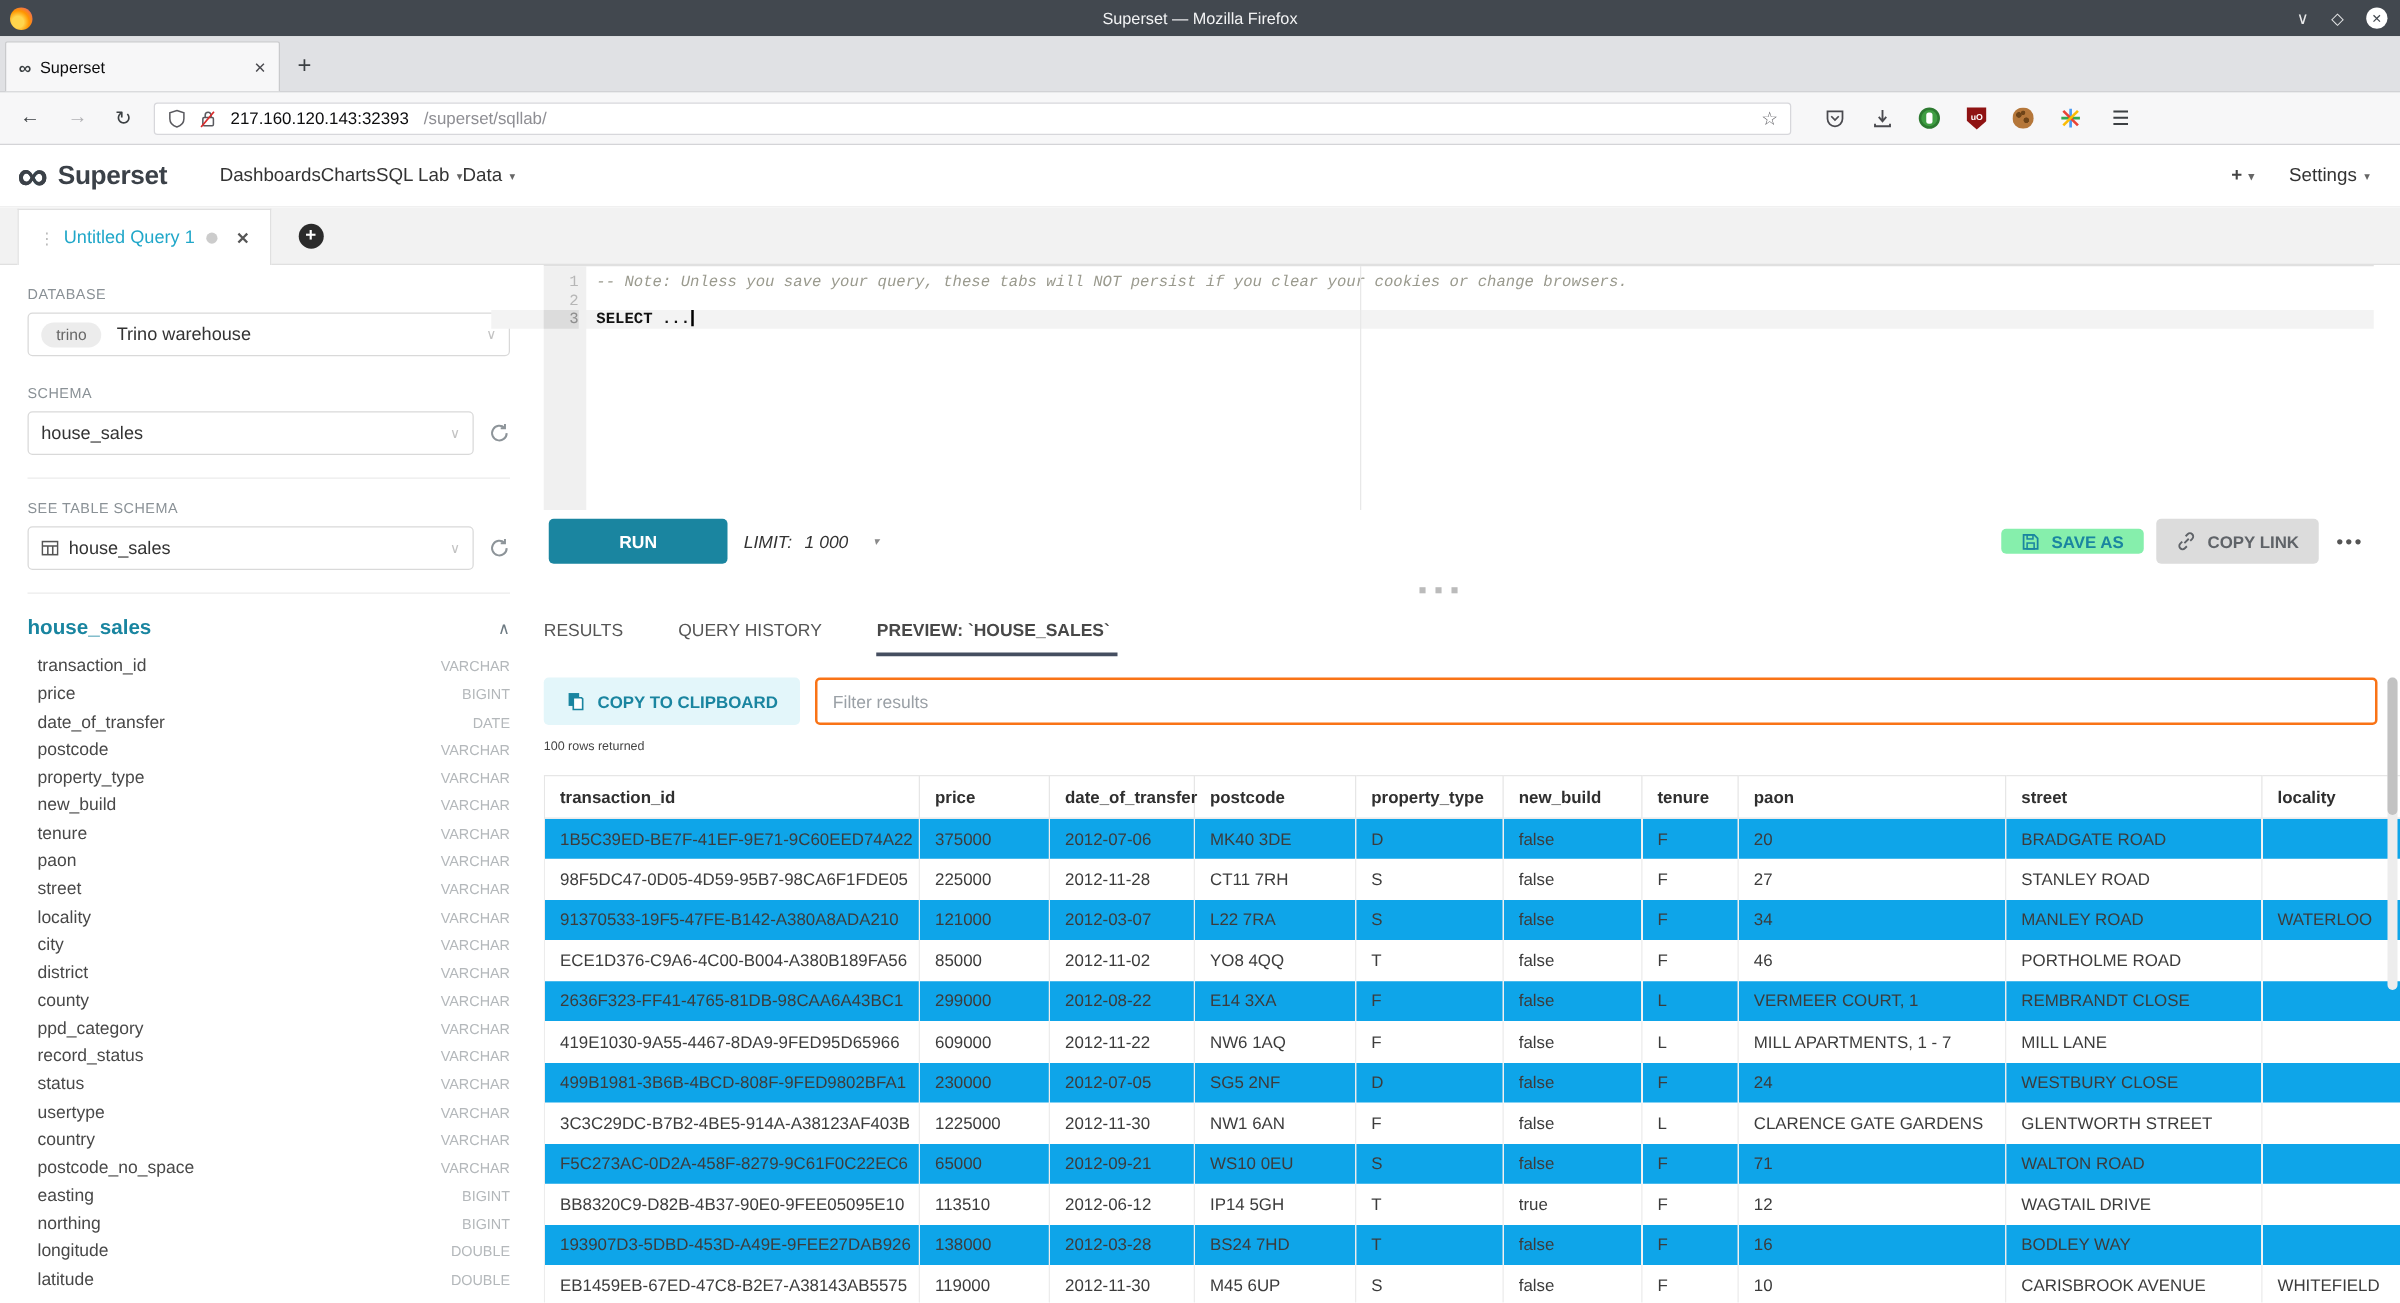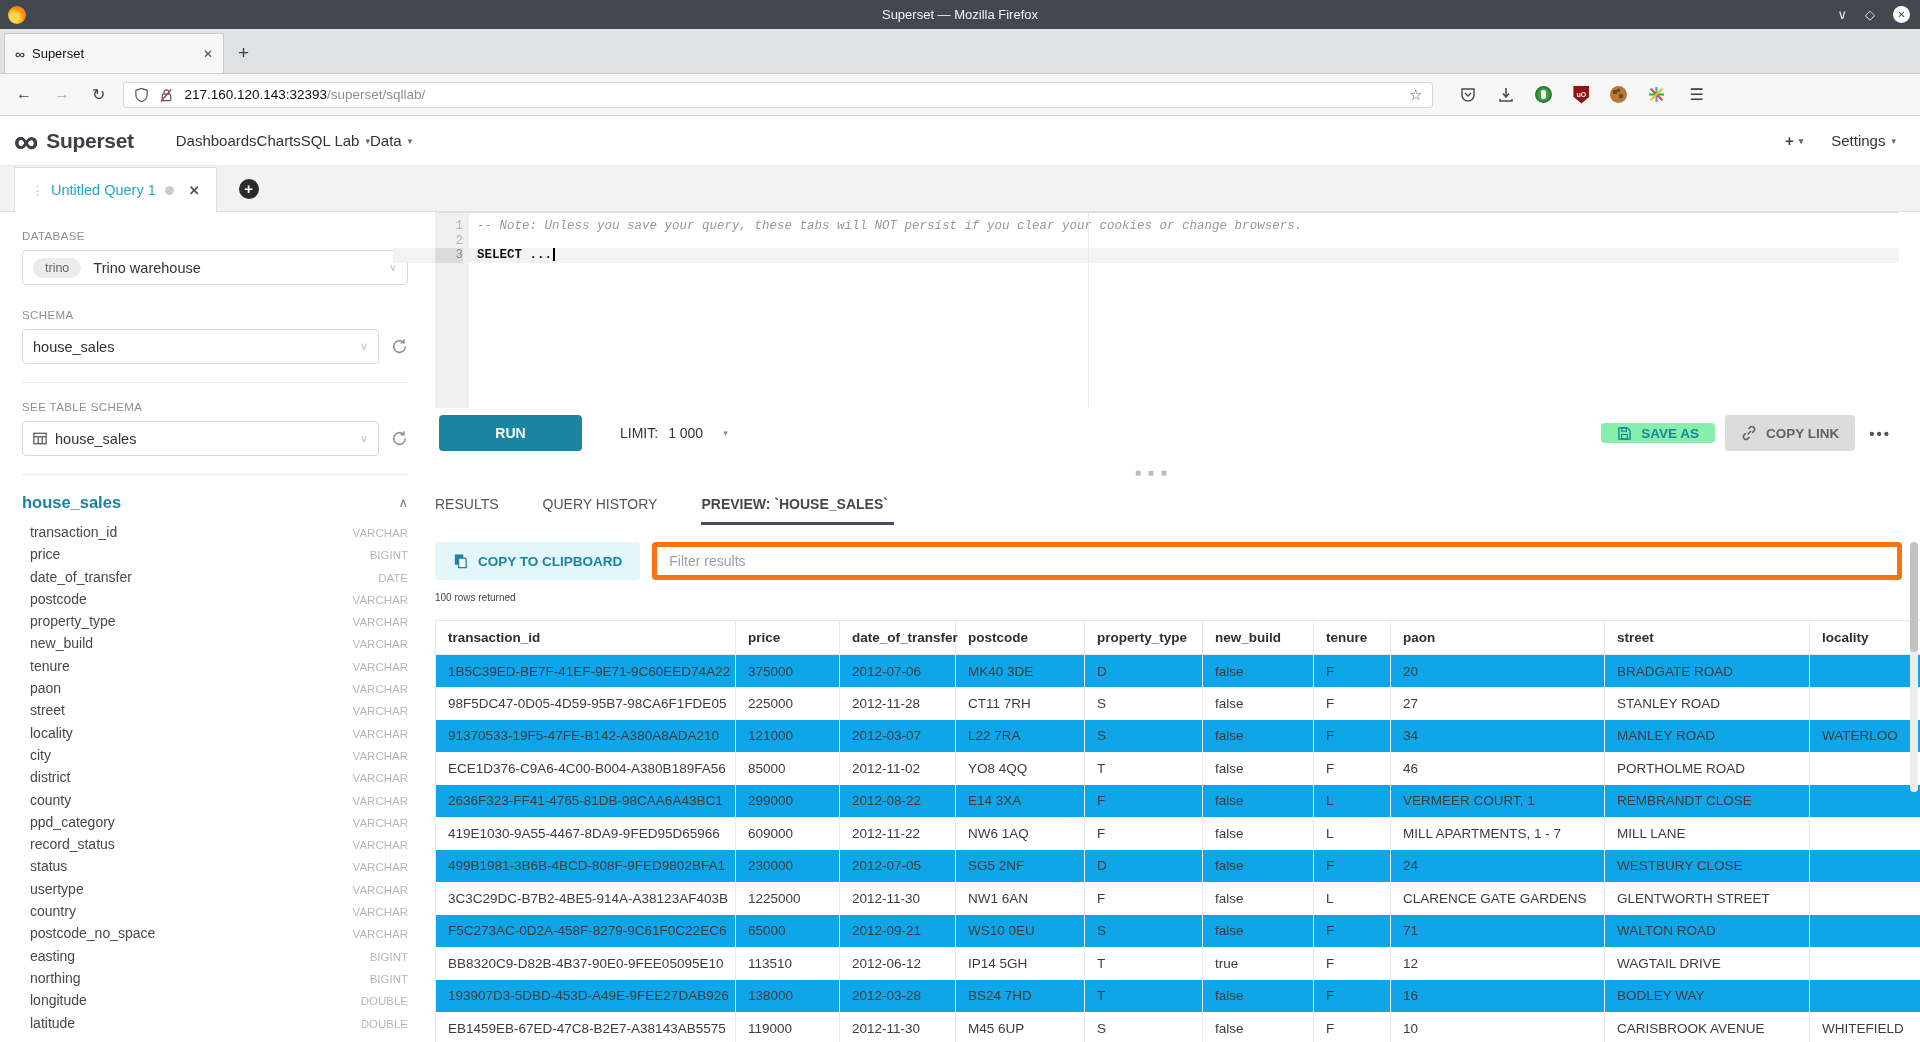--- a/index.html
+++ b/index.html
@@ -25,21 +25,21 @@
   .btab .tab-close { margin-left:auto; color:#4a4a4f; font-size:12px; }
   .newtab-btn { font-size:19px; color:#3c4043; margin-left:14px; height:40px; display:flex; align-items:center; }
 
   .urlbar-row { position:absolute; left:0; top:74px; width:1920px; height:42px; background:#f7f7f8;
                 border-bottom:1px solid #d4d4d7; display:flex; align-items:center; }
   .nav-btns { display:flex; gap:22px; margin-left:16px; font-size:16px; color:#3c4043; }
   .nav-btns .fwd { color:#b2b2b5; }
   .url-box { margin-left:18px; width:1310px; height:26px; background:#fff; border:1px solid #d7d7db;
              border-radius:3px; display:flex; align-items:center; padding:0 10px; font-size:13.5px; }
   .url-host { color:#0c0c0d; }
-  .url-path { color:#8e8e93; }
+  .url-path { color:#8e8e93;padding-left:12px; }
   .url-star { margin-left:auto; color:#5a5a5f; font-size:15px; }
   .tb-icons { display:flex; align-items:center; gap:20px; margin-left:26px; }
   .tbi { width:18px; height:18px; display:flex; align-items:center; justify-content:center; font-size:14px; color:#4a4a4f; }
   .ico-green { width:17px; height:17px; border-radius:50%; background:#3f9e43; border:2px solid #2d7a31;
                display:flex; align-items:center; justify-content:center; }
   .ico-green i { width:5px; height:9px; background:#fff; border-radius:2px; }
   .ico-ublock { width:16px; height:18px; background:#8f1313; clip-path:polygon(0 0,100% 0,100% 62%,50% 100%,0 62%);
                 color:#fff; font-size:7px; font-weight:bold; display:flex; align-items:center; justify-content:center; }
   .ico-cookie { width:17px; height:17px; border-radius:50%; background:#b5773a;
                 background-image:radial-gradient(circle at 30% 35%, #6e4418 0 2px, transparent 2.5px),
@@ -103,40 +103,40 @@
   .ln-comment { color:#9a9a8e; font-style:italic; white-space:pre; }
   .ln-sql { font-weight:bold; color:#111; white-space:pre; }
   .active-line { position:absolute; left:-42px; right:0; top:35px; height:14.5px; background:#f3f3f3; z-index:-1; }
   .caret-bar { display:inline-block; width:1.5px; height:13px; background:#000; vertical-align:middle; margin-left:1px; }
   .editor-wrap { position:relative; z-index:0; }
 
   
   .run-row { position:absolute; left:0; top:196px; width:1464px; height:50px; background:#fff; display:flex; align-items:center; }
   .run-btn { width:143px; height:36px; background:#1a85a0; color:#fff; font-weight:bold; font-size:14px; border:none;
              border-radius:4px; margin-left:4px; }
-  .limit { display:flex; align-items:center; gap:10px; margin-left:38px; font-size:14px; color:#333; }
+  .limit { display:flex; align-items:center; gap:10px; margin-left:13px; font-size:14px; color:#333;font-style:italic; }
   .limit .caret { color:#8a8a8a; font-size:9px; margin-left:10px; }
   .run-right { margin-left:auto; display:flex; align-items:center; gap:10px; margin-right:8px; }
   .saveas-btn { height:20px; background:#86efac; color:#1a85a0; font-weight:bold; font-size:13.5px; border:none;
                 border-radius:4px; padding:0 16px; display:flex; align-items:center; gap:9px; }
   .copylink-btn { height:36px; background:#dcdcdc; color:#5f6368; font-weight:bold; font-size:13.5px; border:none;
                   border-radius:4px; padding:0 16px; display:flex; align-items:center; gap:9px; }
   .more-btn { color:#555; font-size:15px; letter-spacing:2px; font-weight:bold; margin-left:4px; }
 
   
   .drag-dots { position:absolute; left:700px; top:255px; color:#bbb; font-size:10px; letter-spacing:2px; }
   .rtabs { position:absolute; left:0; top:276px; width:1464px; height:42px; display:flex; gap:44px; font-size:14px; color:#555; }
   .rtab { display:flex; align-items:flex-start; padding-top:8px; position:relative; }
   .rtab.active { color:#484848; font-weight:bold; }
   .rtab.active::after { content:""; position:absolute; left:0; right:-6px; top:34px; height:3px; background:#454e60; }
 
   .copy-row { position:absolute; left:0; top:330px; width:1467px; height:38px; display:flex; align-items:center; }
   .copyclip-btn { height:38px; background:#e3f6fa; color:#1a85a0; font-weight:bold; font-size:13.5px; border:none;
                   border-radius:4px; padding:0 18px; display:flex; align-items:center; gap:10px; }
-  .filter-input { flex:1; height:38px; border:5px solid #f97316; border-radius:4px; margin-left:12px;
+  .filter-input { flex:1; height:38px; border:2px solid #f97316; border-radius:4px; margin-left:12px;
                   font-size:14px; color:#333; padding:0 12px; font-family:"Liberation Sans",sans-serif; }
   .filter-input::placeholder { color:#9aa0a6; }
 
   .rowcount { position:absolute; left:0; top:380px; font-size:10px; color:#454545; }
 
   
   .grid-wrap { position:absolute; left:0; top:408px; width:1485px; height:422px; overflow:hidden; }
   table.grid { border-collapse:collapse; table-layout:fixed; width:1485px; font-size:13.5px; color:#3c3c3c; }
   table.grid th { font-weight:bold; color:#2f2f2f; text-align:left; height:34px; padding:0 12px;
                   border:1px solid #e6e6e6; border-top:1px solid #e6e6e6; background:#fff; }

